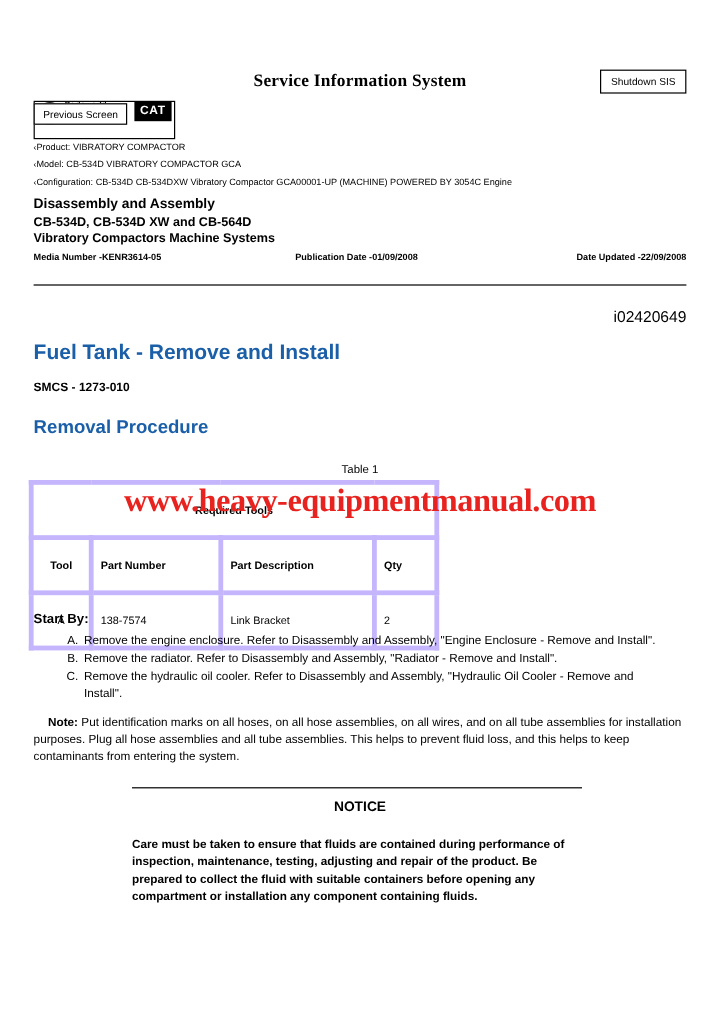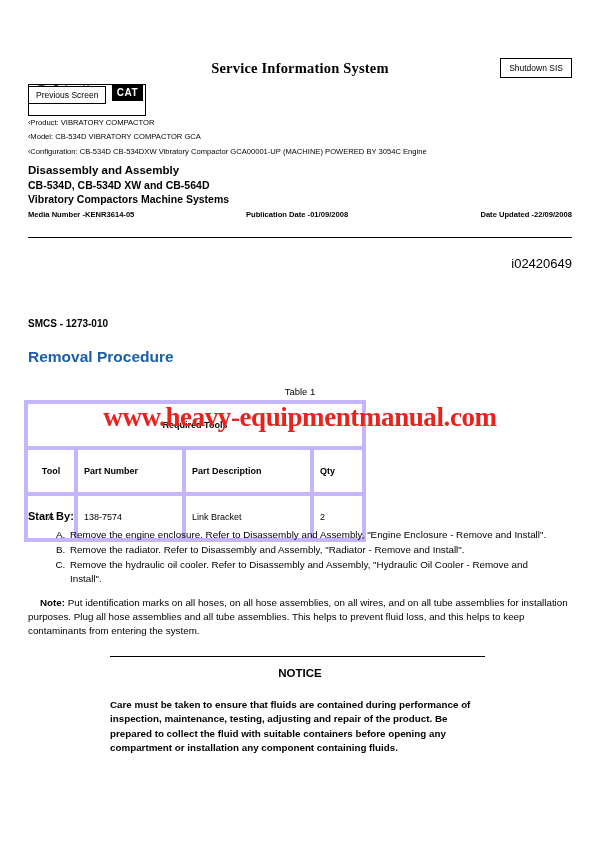--- a/index.html
+++ b/index.html
@@ -401,20 +401,21 @@
     <div class="pubrow">
       <span class="media">Media Number -KENR3614-05</span>
       <span class="pubdate">Publication Date -01/09/2008</span>
       <span class="updated">Date Updated -22/09/2008</span>
     </div>
   </div>
 
   <div class="hr-head"></div>
   <div class="docid">i02420649</div>
 
+  <div class="h1">Fuel Tank - Remove and Install</div>
   <div class="smcs">SMCS - 1273-010</div>
   <div class="h2">Removal Procedure</div>
 
   <div class="table-caption">Table 1</div>
 
   <table class="tools">
     <tbody>
         <tr>
       <td class="hdr-center" colspan="4">Required Tools</td>
     </tr>

